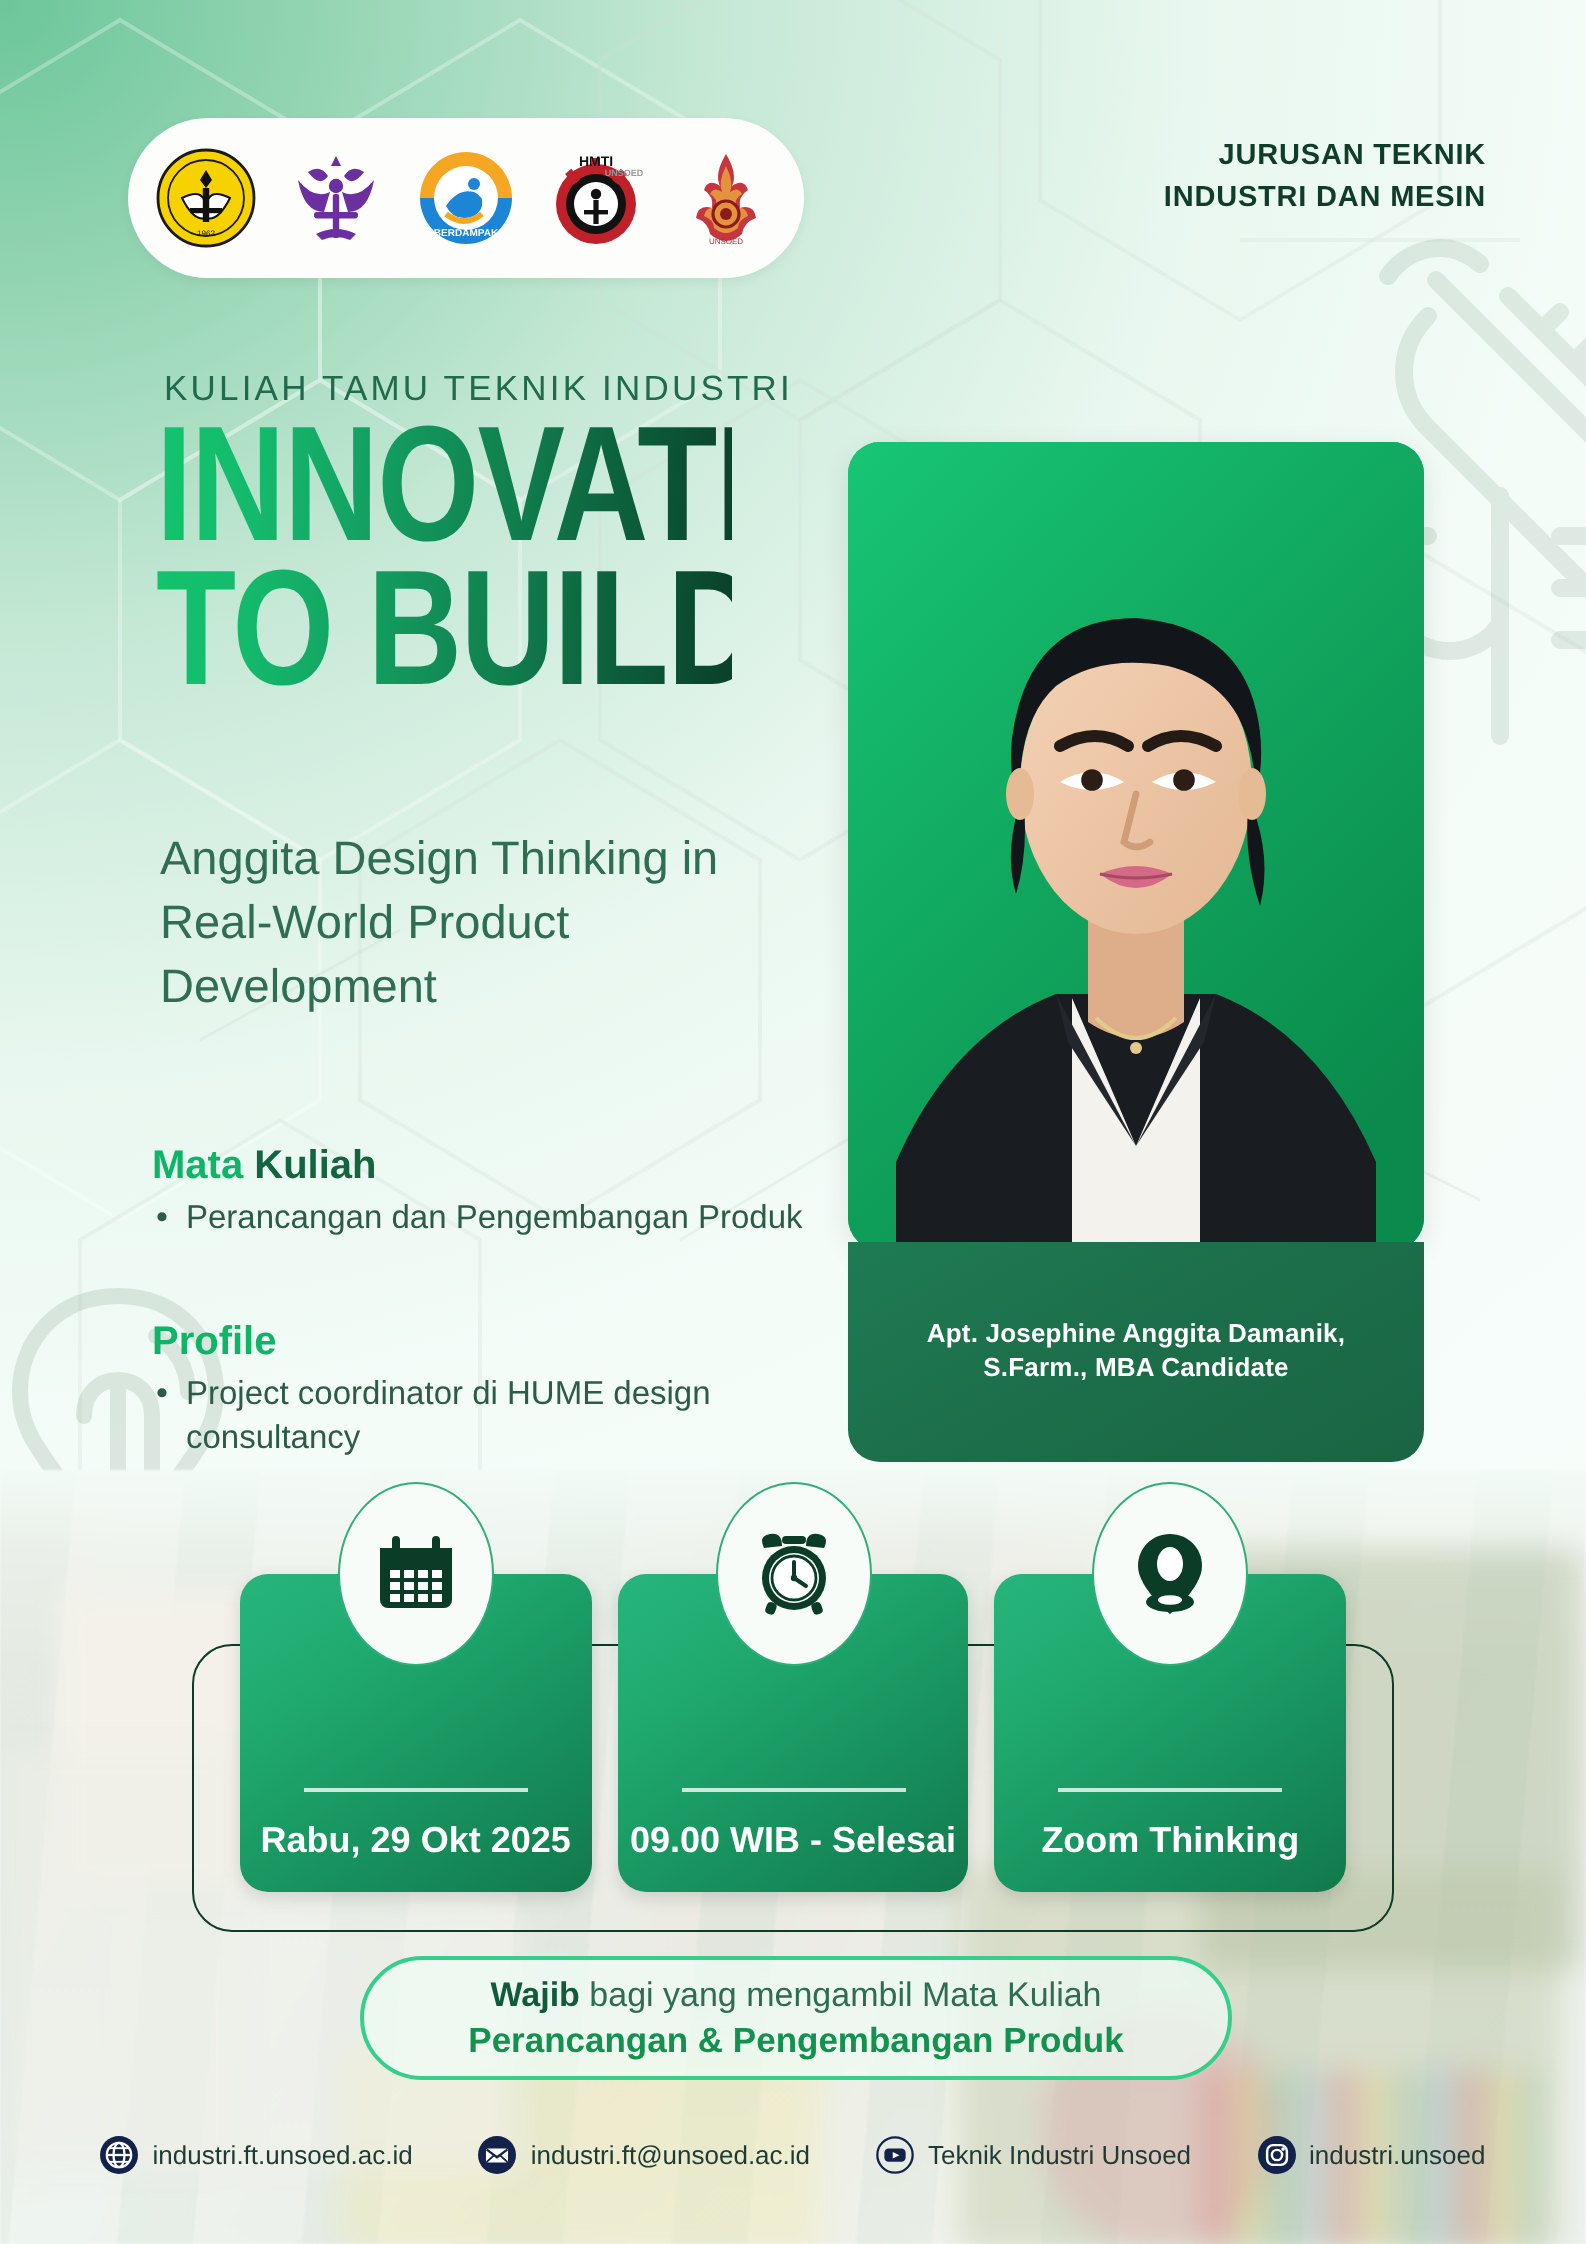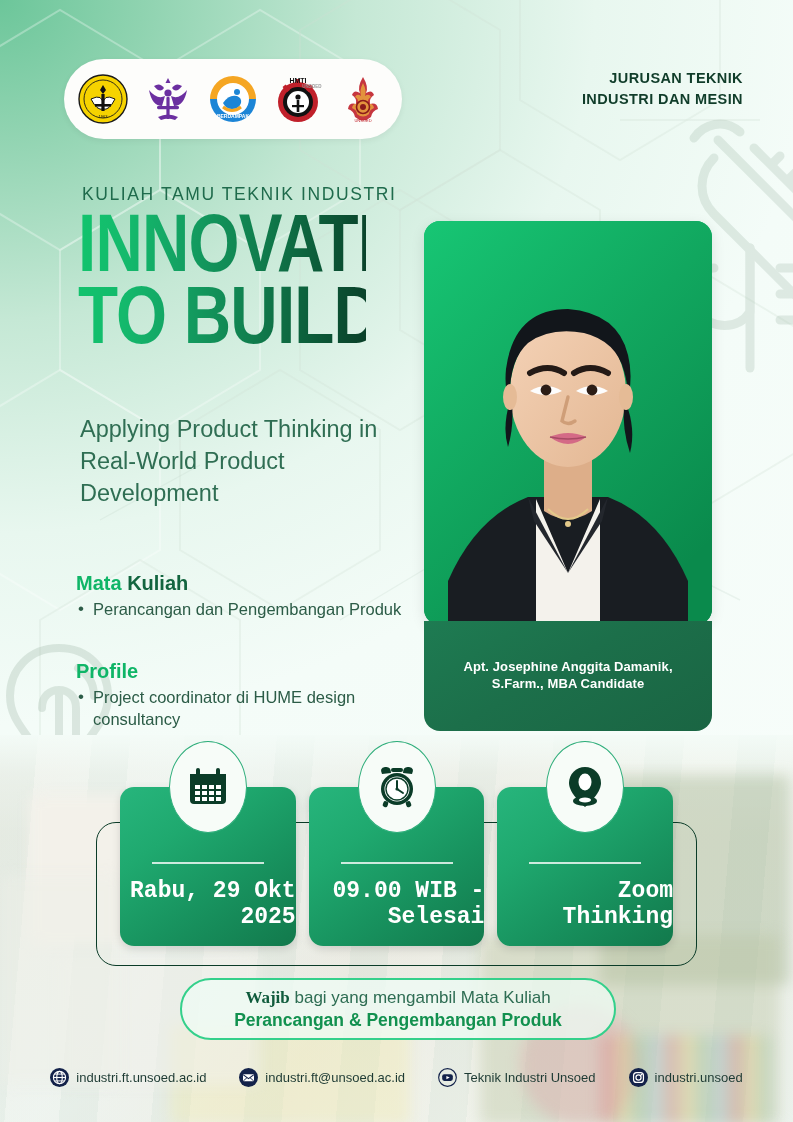--- a/index.html
+++ b/index.html
@@ -158,44 +158,43 @@
     background:linear-gradient(145deg,#27b57c 0%,#1fa96f 30%,#18935f 62%,#12794c 100%);
     box-shadow:0 3px 9px rgba(0,0,0,.13);
     display:flex; flex-direction:column; align-items:center; justify-content:flex-end;
     padding-bottom:16px;
   }
   .card .divider{
     width:112px; height:2px; background:rgba(255,255,255,.78);
     margin-bottom:14px;
   }
   .card p{
-    color:#ffffff; font-weight:bold; font-size:23px; line-height:1.13;
-    text-align:right;
-    font-family:Liberation Mono, monospace;
+    color:#ffffff; font-weight:bold; font-size:18px; line-height:1.13;
+    text-align:left;
   }
   .badge{
     position:absolute; left:50%; top:-46px; transform:translateX(-50%);
     width:78px; height:92px;
     border-radius:50%;
     background:#f7fcf8;
     border:1.4px solid #2fae7b;
     display:flex; align-items:center; justify-content:center;
   }
 
   
   .notice{
     position:absolute; left:180px; top:978px;
     width:436px; height:62px;
     border:2px solid #34d08b;
     border-radius:31px;
     background:rgba(238,252,245,.72);
     display:flex; flex-direction:column; align-items:center; justify-content:center;
   }
   .notice .l1{ font-size:17px; color:#2e6d53; line-height:1.27; }
-  .notice .l1 b{ color:#0f5b3c; font-weight:bold;font-family:Liberation Serif, serif; }
+  .notice .l1 b{ color:#0f5b3c; font-weight:bold; }
   .notice .l2{ font-size:17.5px; color:#12914f; font-weight:bold; line-height:1.27; }
 
   
   .footer{
     position:absolute; left:0; top:1068px; width:793px;
     display:flex; align-items:center; justify-content:center; gap:33px;
   }
   .fitem{ display:flex; align-items:center; gap:7px; }
   .fitem span.txt{ font-size:13px; color:#1d3a33; }
   .ficon{ width:19px; height:19px; flex:0 0 auto; }
@@ -346,21 +345,21 @@
     <div>INDUSTRI DAN MESIN</div>
   </div>
 
   <div class="kicker">KULIAH TAMU TEKNIK INDUSTRI</div>
 
   <div class="bigtitle">
     <span class="l1">INNOVATE</span>
     <span class="l2">TO BUILD</span>
   </div>
 
-  <div class="subtitle">Applying Product Thinking in Real-World Product Development</div>
+  <div class="subtitle">Anggita Design Thinking in Real-World Product Development</div>
 
   <div class="detail" id="d-matakuliah">
     <h3>
       <span class="accent">Mata</span><span> Kuliah</span>
     </h3>
     <ul>
       <li>Perancangan dan Pengembangan Produk</li>
     </ul>
   </div>
 

